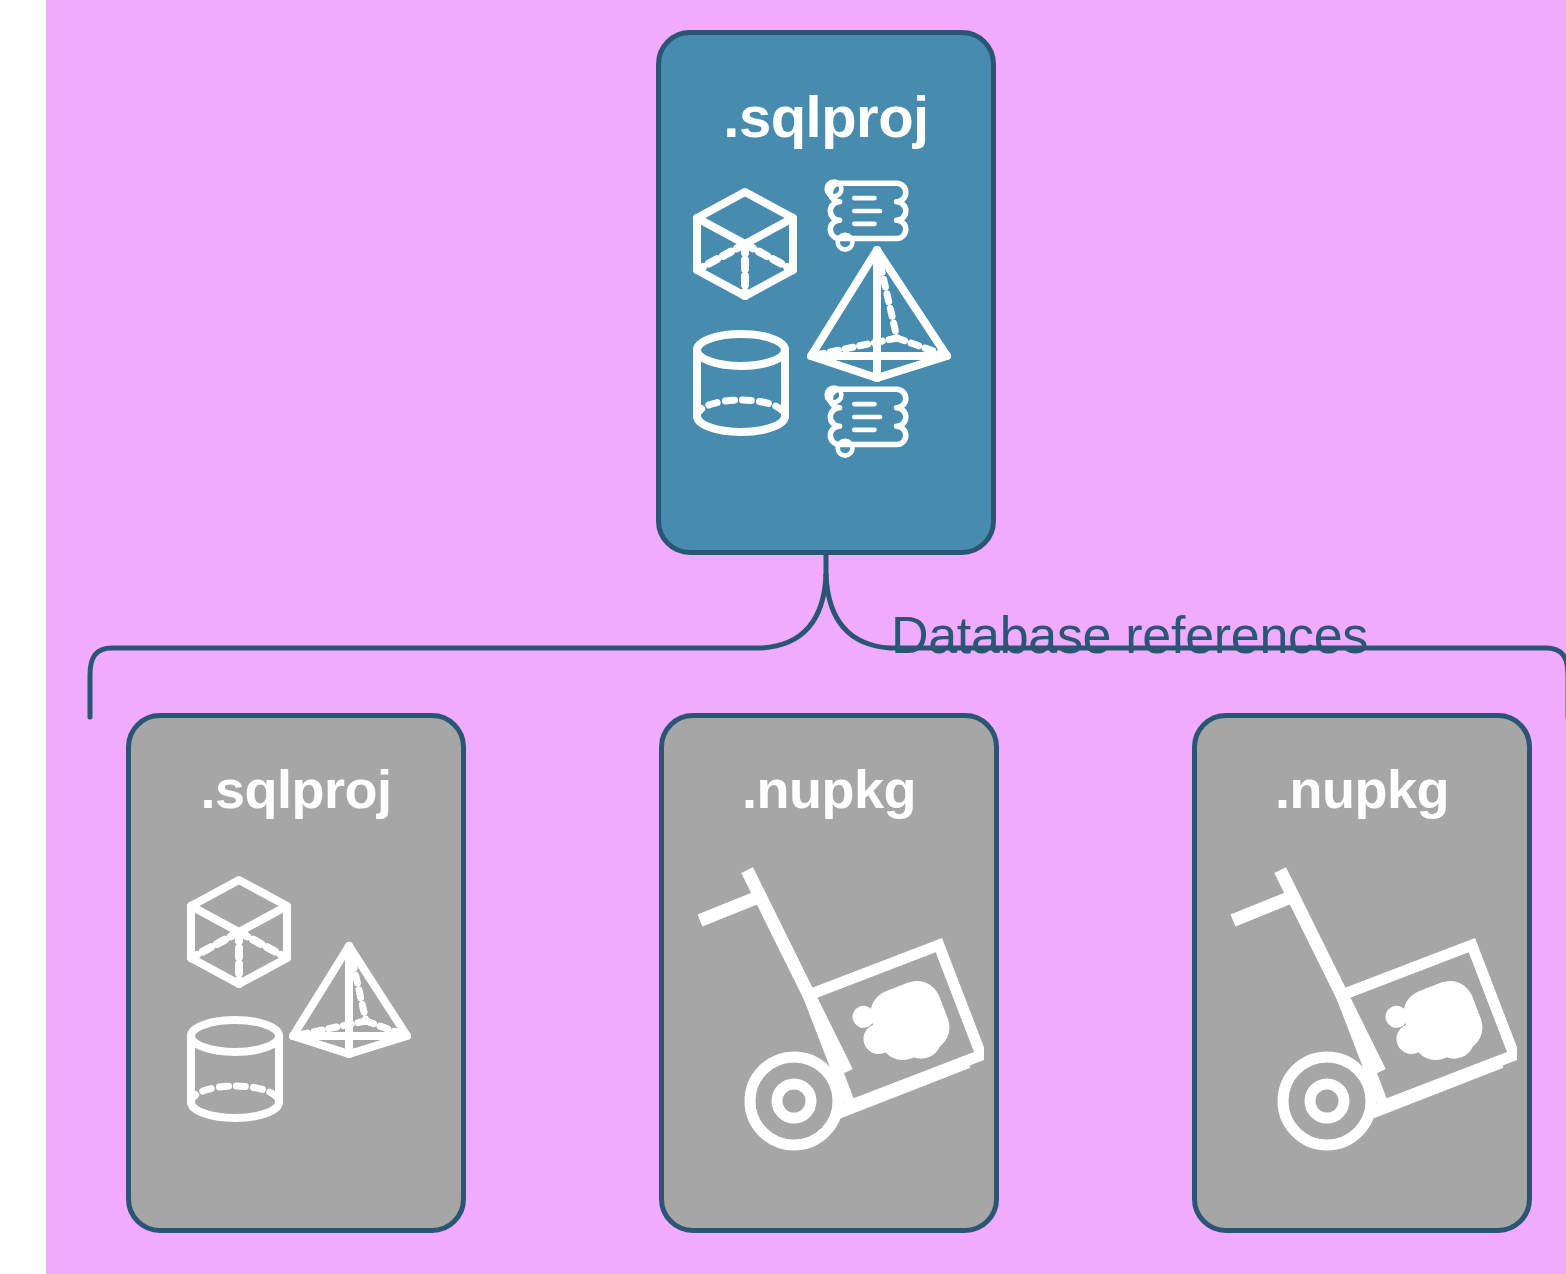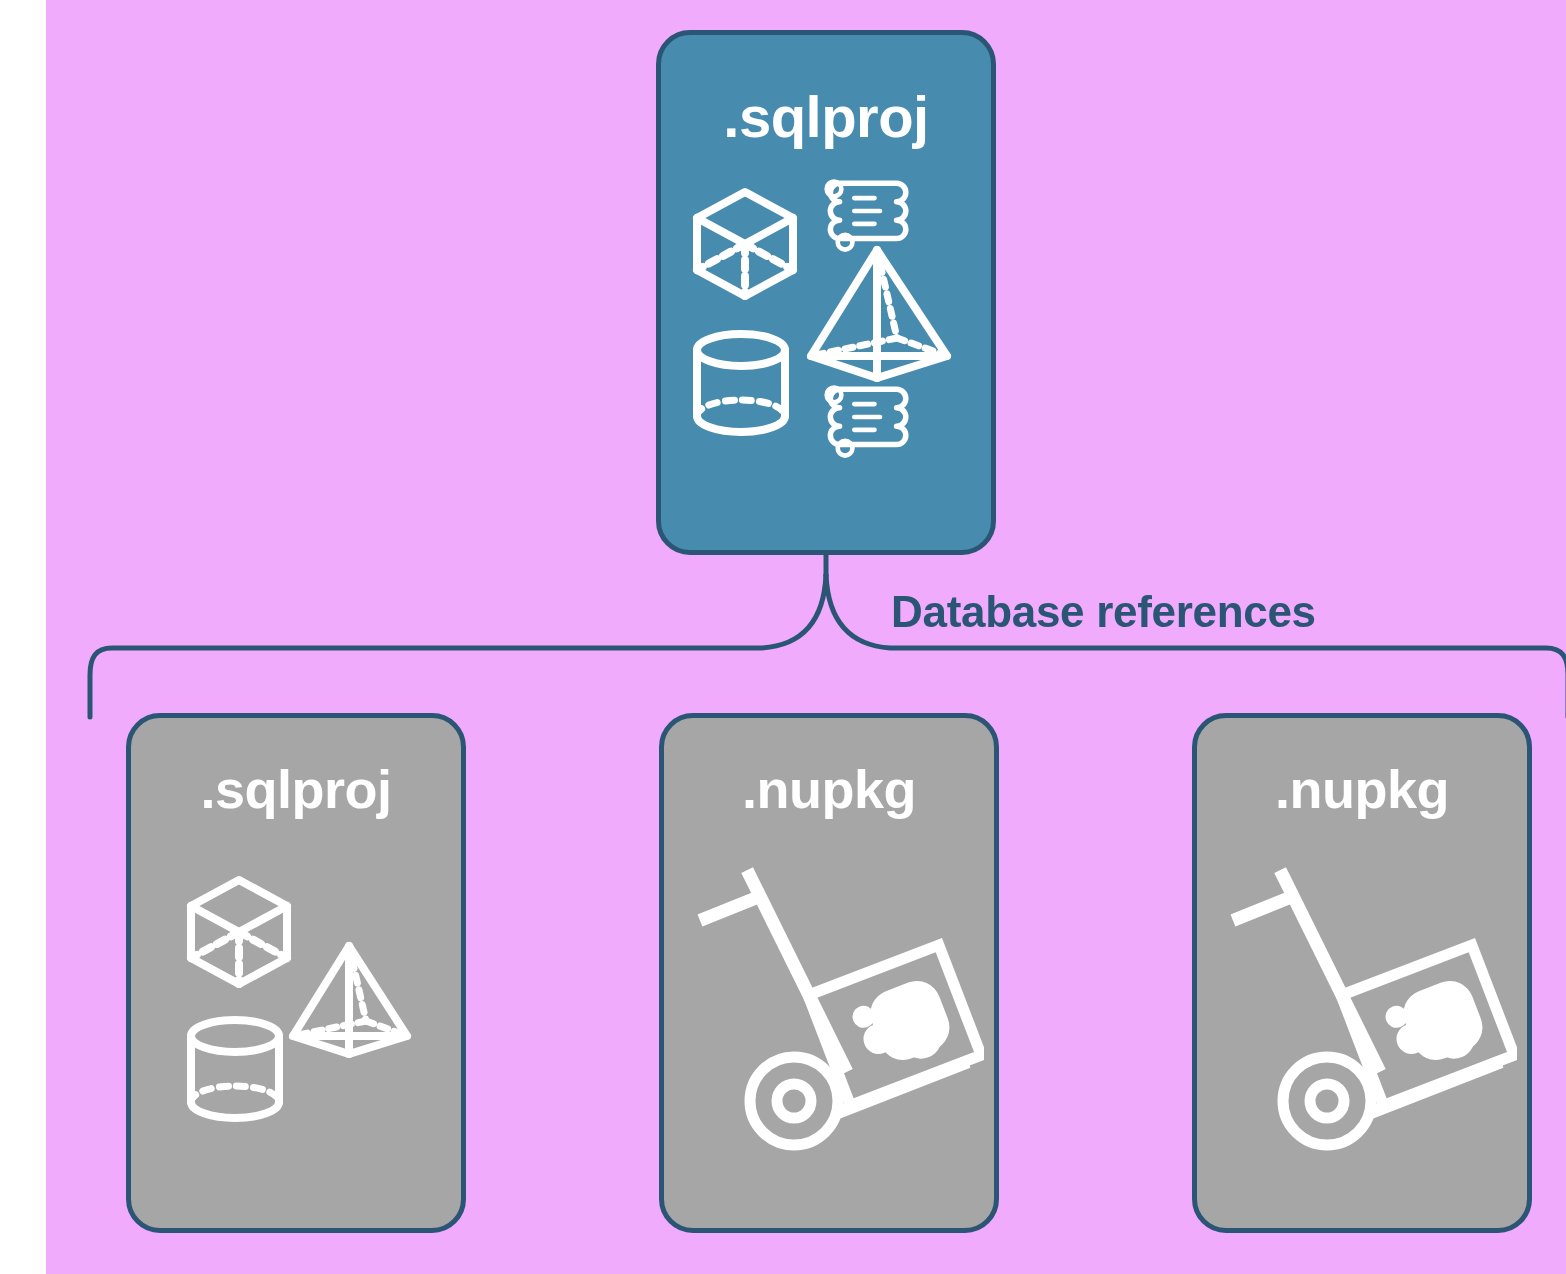--- a/index.html
+++ b/index.html
@@ -83,23 +83,23 @@
     position: absolute;
     left: 0;
     top: 545px;
     width: 1566px;
     height: 200px;
   }
   
   #brace-label {
     position: absolute;
     left: 845px;
-    top: 587px;
-    font-size: 44px;
-    font-weight: bold;
+    top: 605px;
+    font-size: 52px;
+    font-weight: normal;
     color: #2b5574;
     white-space: nowrap;
     letter-spacing: -0.3px;
     user-select: none;
   }
 </style>
 </head>
 <body>
 
 <div id="stage">

